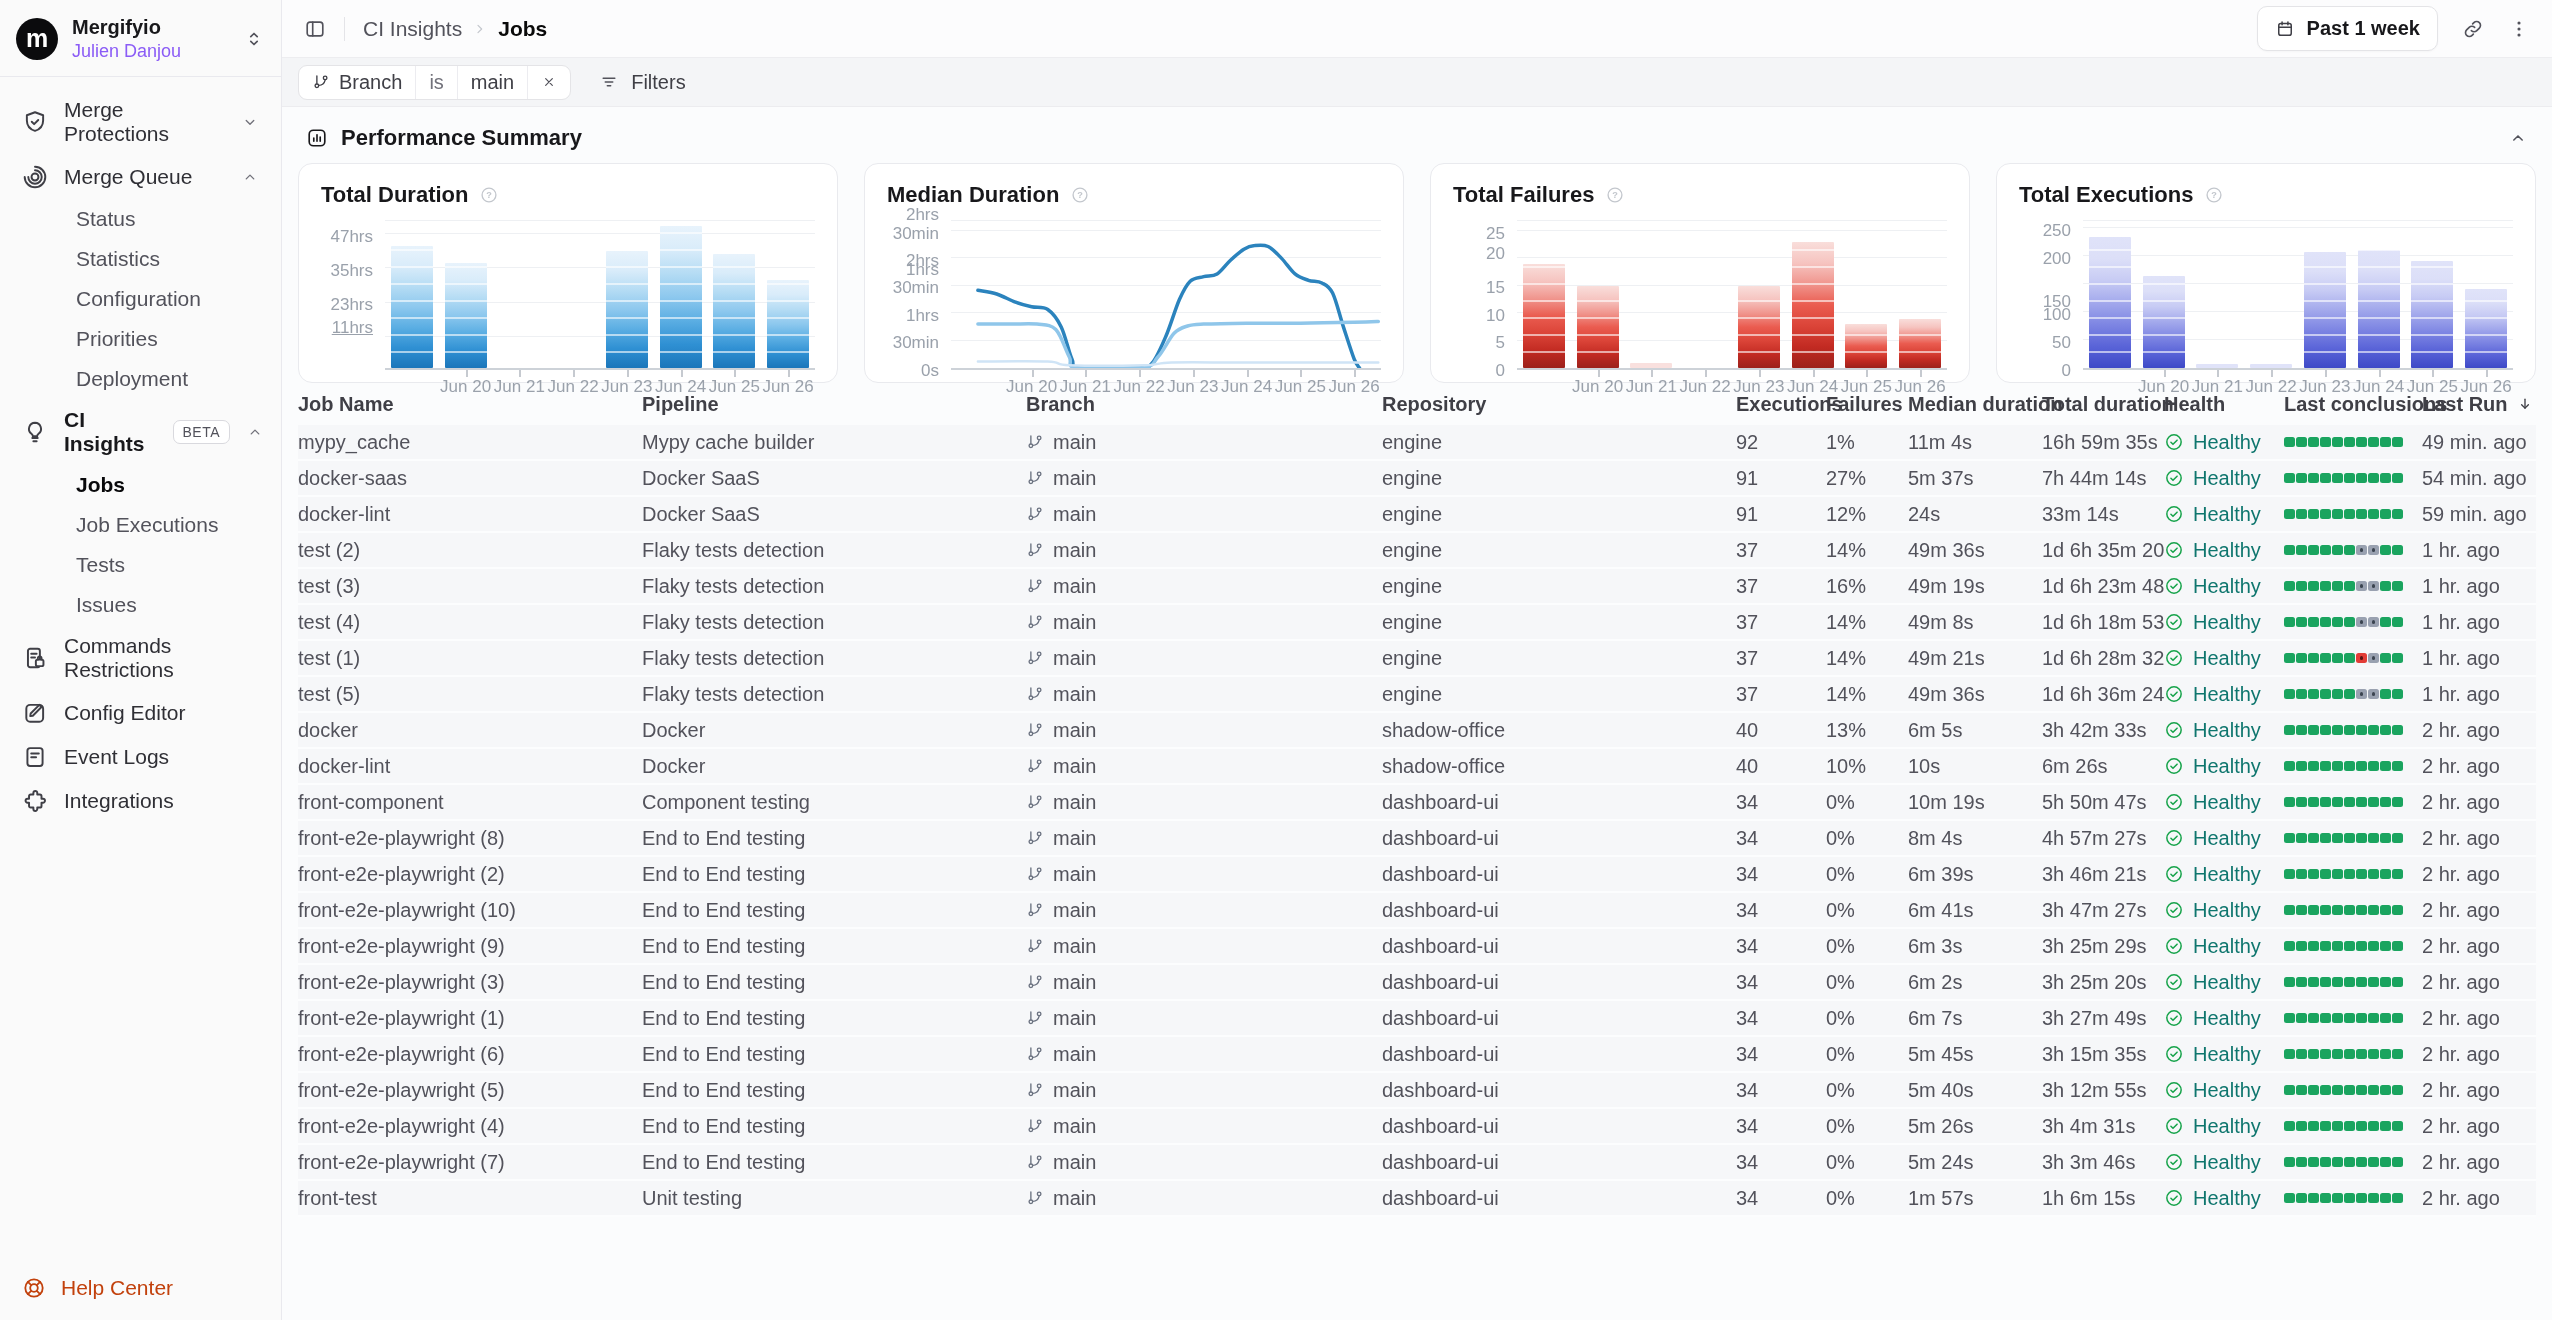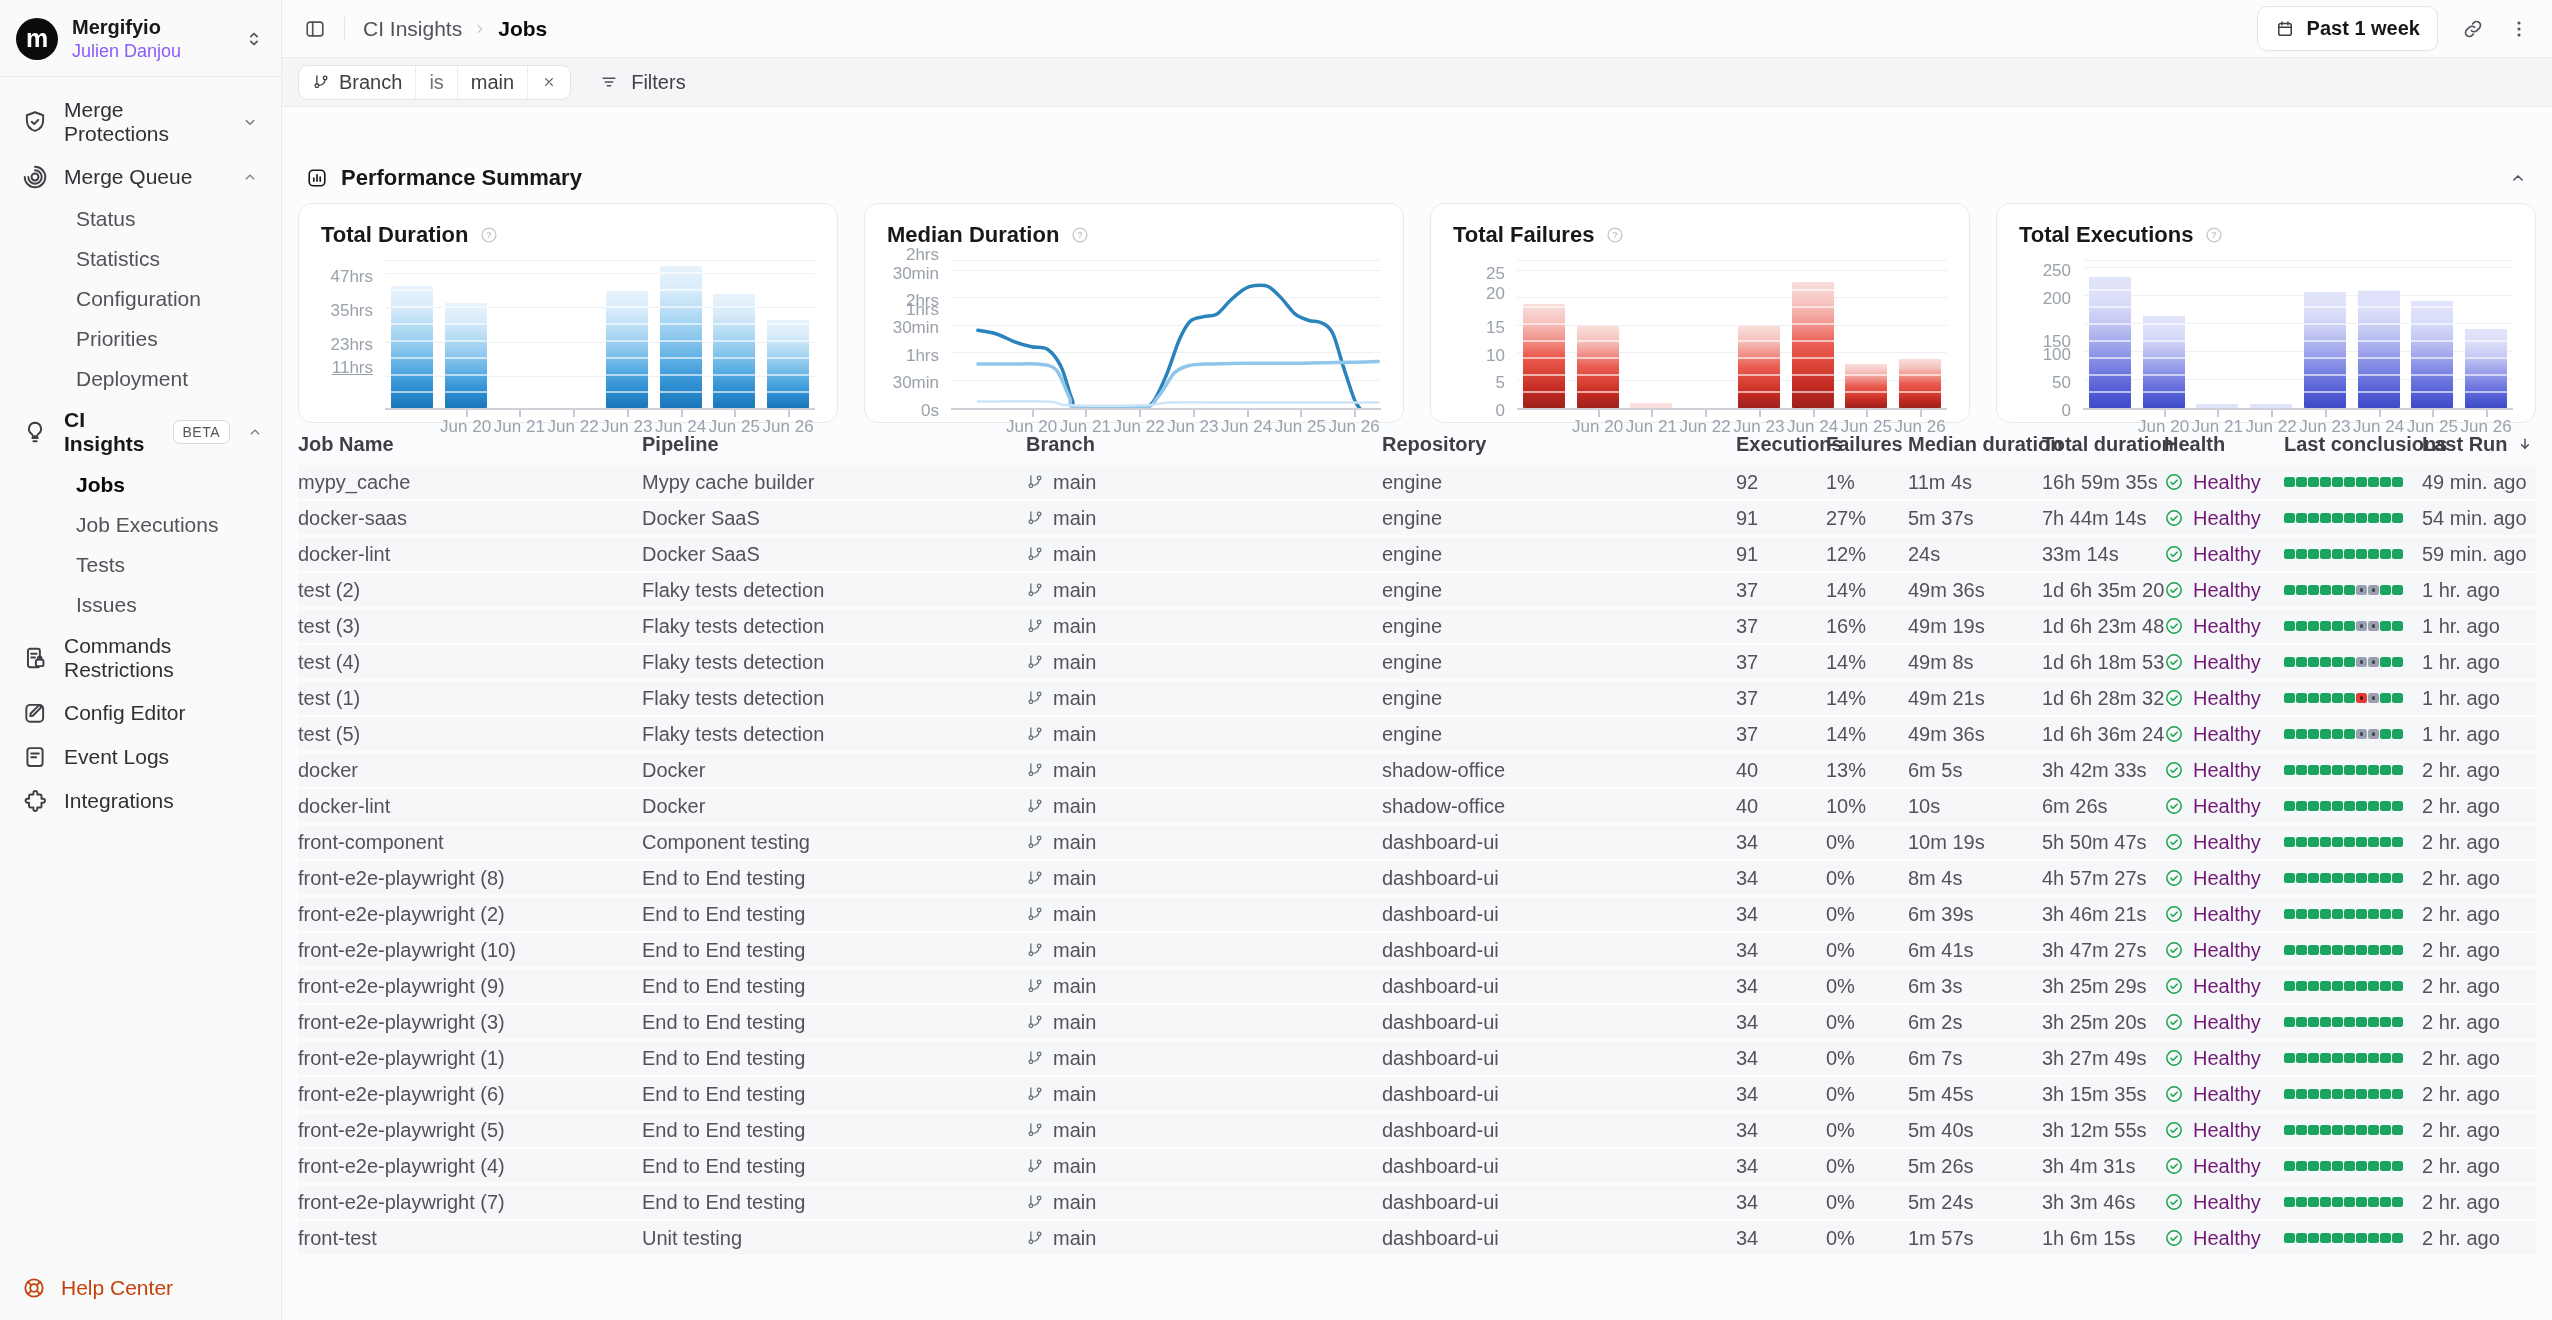--- a/index.html
+++ b/index.html
@@ -46,21 +46,21 @@
   .filter-chip { display:flex; align-items:stretch; background:#fff; border:1px solid #e4e4e7; border-radius:9px; overflow:hidden; font-size:20px; height:35px; }
   .chip-seg { display:flex; align-items:center; gap:9px; padding:0 13px; border-right:1px solid #ececf0; color:#3f3f46; }
   .chip-seg:last-child { border-right:none; }
   .chip-op { color:#71717a; }
   .chip-close { cursor:pointer; color:#52525b; }
   .filters-btn { display:flex; align-items:center; gap:12px; background:none; border:none; font-family:inherit; font-size:20px; color:#3f3f46; cursor:pointer; }
   .filters-btn .icon { color:#52525b; }
 
   
   .content { flex:1; padding:10px 16px 0; overflow:hidden; }
-  .section-head { display:flex; align-items:center; gap:13px; padding:8px 8px 6px; font-size:22px; font-weight:700; color:#18181b;margin-top:40px; }
+  .section-head { display:flex; align-items:center; gap:13px; padding:8px 8px 6px; font-size:22px; font-weight:700; color:#18181b; }
   .section-head .collapse { margin-left:auto; color:#52525b; cursor:pointer; }
   .cards { display:flex; gap:26px; margin-top:6px; }
   .card { flex:1; background:#fff; border:1px solid #e9eaee; border-radius:14px; padding:18px 22px 12px; height:220px; }
   .card-title { display:flex; align-items:center; gap:11px; font-size:22px; font-weight:700; color:#18181b; }
   .card-title .help { color:#c3c7cd; cursor:pointer; }
   .chart-wrap { display:flex; margin-top:12px; height:150px; }
   .yaxis { width:64px; position:relative; font-size:17px; color:#9aa1ab; }
   .yt { position:absolute; right:12px; text-align:right; line-height:1.08; white-space:pre-line; }
   .plot { flex:1; position:relative; border-bottom:2px solid #cdd2d8; }
   .gridline { position:absolute; left:0; right:0; height:1px; background:#eef0f3; }
@@ -75,21 +75,21 @@
   
   .jobs-head { display:flex; align-items:center; margin:26px 8px 4px; font-size:22px; font-weight:700; color:#18181b; }
   .jobs-head .toggle { margin-left:auto; color:#52525b; cursor:pointer; }
   .table { --cols:344px 384px 356px 354px 90px 82px 134px 122px 120px 138px minmax(0,1fr); font-size:20px; }
   .thead { display:grid; grid-template-columns:var(--cols); align-items:center; height:42px; color:#3f3f46; font-weight:700; }
   .thead .th { white-space:nowrap; display:flex; align-items:center; gap:8px; cursor:pointer; }
   .trow { display:grid; grid-template-columns:var(--cols); align-items:center; height:36px; background:#f6f7f9; border-bottom:2px solid #fcfdfe; color:#52525b; cursor:pointer; }
   .trow .cell { white-space:nowrap; overflow:hidden; }
   .cell-branch { display:flex; align-items:center; gap:9px; }
   .cell-branch .icon { color:#6b7280; }
-  .cell-health { display:flex; align-items:center; gap:9px; color:#701a75; }
+  .cell-health { display:flex; align-items:center; gap:9px; color:#0f766e; }
   .cell-health .icon { color:#16a34a; }
   .concl { display:flex; gap:1.5px; }
   .sq { width:10.5px; height:10.5px; border-radius:2.5px; position:relative; }
   .sq.g { background:#1aa45f; }
   .sq.n { background:#99a1b0; }
   .sq.r { background:#e23c36; }
   .sq.n::after, .sq.r::after { content:""; position:absolute; left:50%; top:50%; width:3.5px; height:3.5px; margin:-1.75px 0 0 -1.75px; border-radius:50%; background:#3b4450; }
   .sq.r::after { background:#591311; }
 </style>
 </head>

